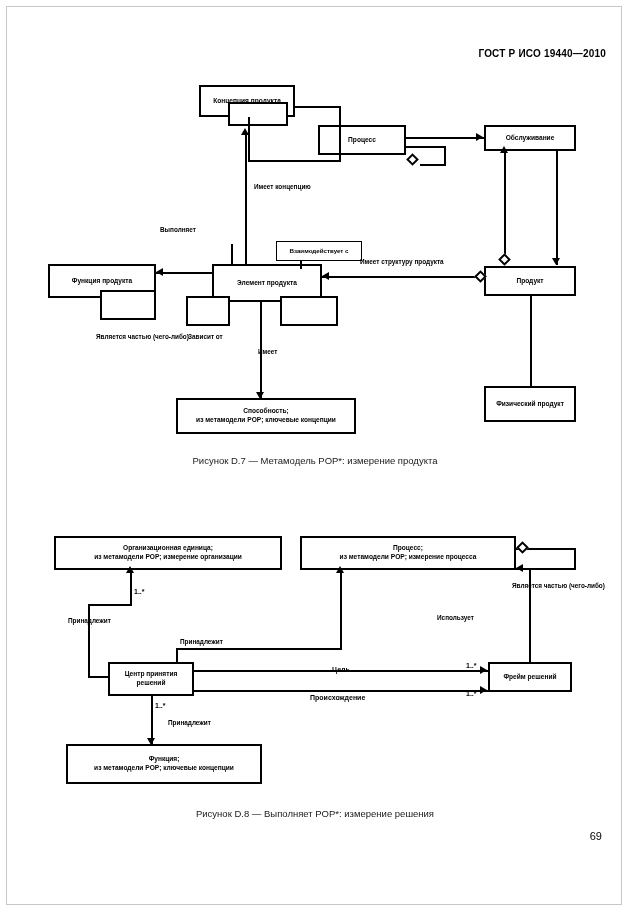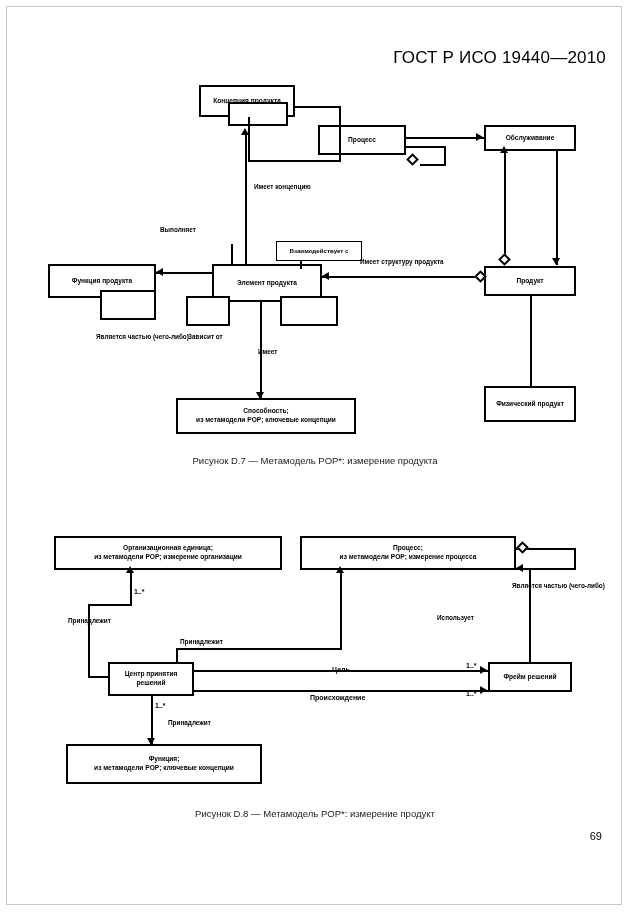--- a/index.html
+++ b/index.html
@@ -25,22 +25,22 @@
     width: 616px;
     height: 899px;
     border: 1px solid #c8c8c8;
     box-sizing: border-box;
     pointer-events: none;
   }
   .hdr {
     position: absolute;
     right: 24px;
     top: 48px;
-    font-size: 17px;
-    font-weight: normal;
+    font-size: 10px;
+    font-weight: bold;
     letter-spacing: 0.2px;
     white-space: nowrap;
   }
   .pgnum {
     position: absolute;
     right: 28px;
     top: 830px;
     font-size: 11px;
     font-weight: normal;
   }
@@ -274,16 +274,16 @@
       <span>Является частью</span>
       <span>(чего-либо)</span>
     </div>
     <div class="lbl" style="left:332px;top:665px;font-size:7px;">Цель</div>
     <div class="mult" style="left:466px;top:662px;">1..*</div>
     <div class="lbl" style="left:310px;top:693px;font-size:7px;">Происхождение</div>
     <div class="mult" style="left:466px;top:690px;">1..*</div>
     <div class="mult" style="left:155px;top:702px;">1..*</div>
     <div class="lbl" style="left:168px;top:719px;">Принадлежит</div>
 
-    <div class="cap" style="top:808px;">Рисунок  D.8 — Метамодель POP*: измерение продукт</div>
+    <div class="cap" style="top:808px;">Рисунок  D.8 — Выполняет POP*: измерение решения</div>
   </div>
 
 </div>
 
 </body></html>

